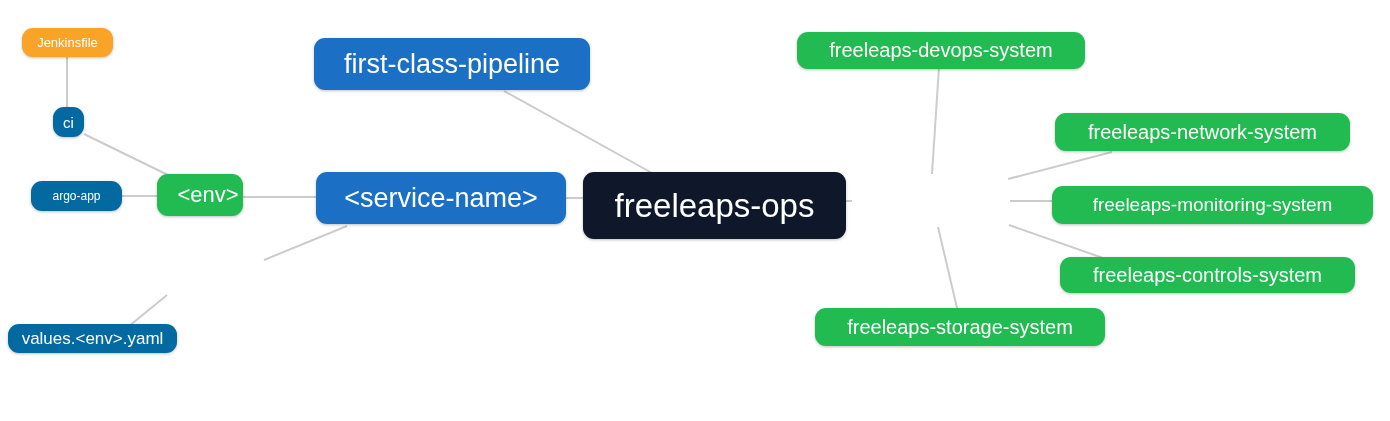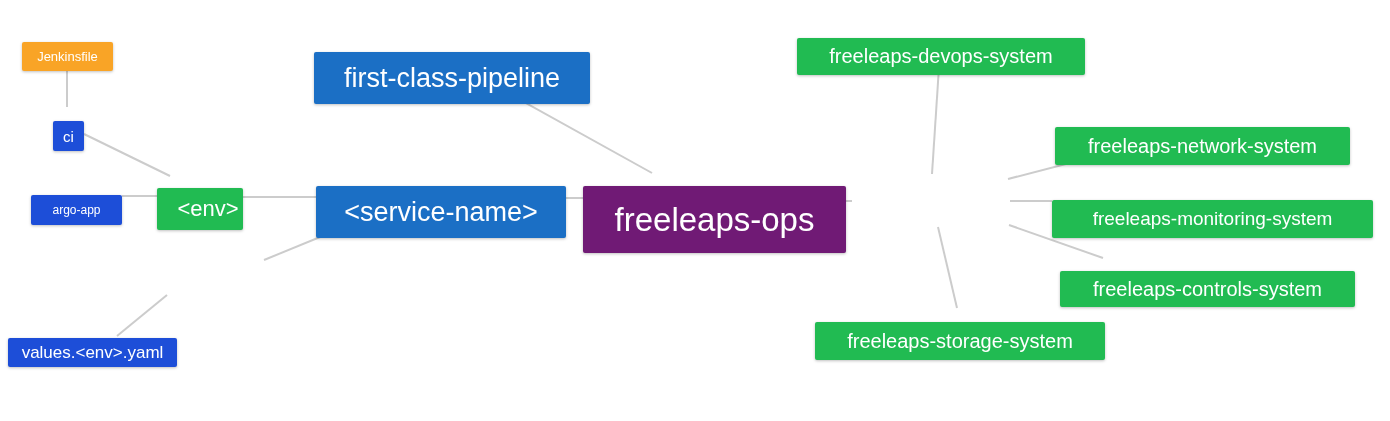--- a/index.html
+++ b/index.html
@@ -9,43 +9,42 @@
     background:#ffffff;
     font-family:"Liberation Sans", sans-serif;
     overflow:hidden;
   }
   #edges { position:absolute; left:0; top:0; width:1390px; height:421px; }
   #edges line { stroke:#cccccc; stroke-width:2; fill:none; }
   .node {
     position:absolute;
     display:flex; align-items:center; justify-content:center;
     color:#ffffff; white-space:nowrap;
-    border-radius:2px;
+    border-radius:11px;
     box-shadow:0 1px 3px rgba(0,0,0,0.25);
     cursor:default;
     box-sizing:border-box;
-    margin-top:14px;
   }
   .blue   { background:#1b6fc5; }
   .green  { background:#21bb52; }
   .orange { background:#f9a426; }
-  .red    { background:#1d4ed8; }
-  .dark   { background:#701a75;text-align:center; }
+  .red    { background:#0369a1; }
+  .dark   { background:#0f172a;text-align:center; }
 
   #node-jenkinsfile        { left:22px;   top:28px;  width:91px;  height:29px; font-size:13px; }
   #node-ci                 { left:53px;   top:107px; width:31px;  height:30px; font-size:15px; }
   #node-argo-app           { left:31px;   top:181px; width:91px;  height:30px; font-size:12px; }
   #node-env                { left:157px;  top:174px; width:86px;  height:42px; font-size:22px;padding-left:16px; }
   #node-helm-pkg           { left:147px;  top:258px; width:116px; height:37px; font-size:21px; }
   #node-values-yaml        { left:8px;    top:324px; width:169px; height:29px; font-size:17px; }
   #node-first-class-pipeline { left:314px; top:38px; width:276px; height:52px; font-size:27px; }
   #node-service-name       { left:316px;  top:172px; width:250px; height:52px; font-size:27px; }
   #node-freeleaps-ops      { left:583px;  top:172px; width:263px; height:67px; font-size:33px; }
   #node-manifests          { left:852px;  top:174px; width:158px; height:54px; font-size:27px; }
-  #node-devops-system      { left:797px;  top:24px;  width:288px; height:37px; font-size:20px; }
+  #node-devops-system      { left:797px;  top:32px;  width:288px; height:37px; font-size:20px; }
   #node-network-system     { left:1055px; top:113px; width:295px; height:38px; font-size:20px; }
   #node-monitoring-system  { left:1052px; top:186px; width:321px; height:38px; font-size:19px; }
   #node-controls-system    { left:1060px; top:257px; width:295px; height:36px; font-size:20px; }
   #node-storage-system     { left:815px;  top:308px; width:290px; height:38px; font-size:20px; }
 </style>
 </head>
 <body>
 
 <div id="canvas">
 

